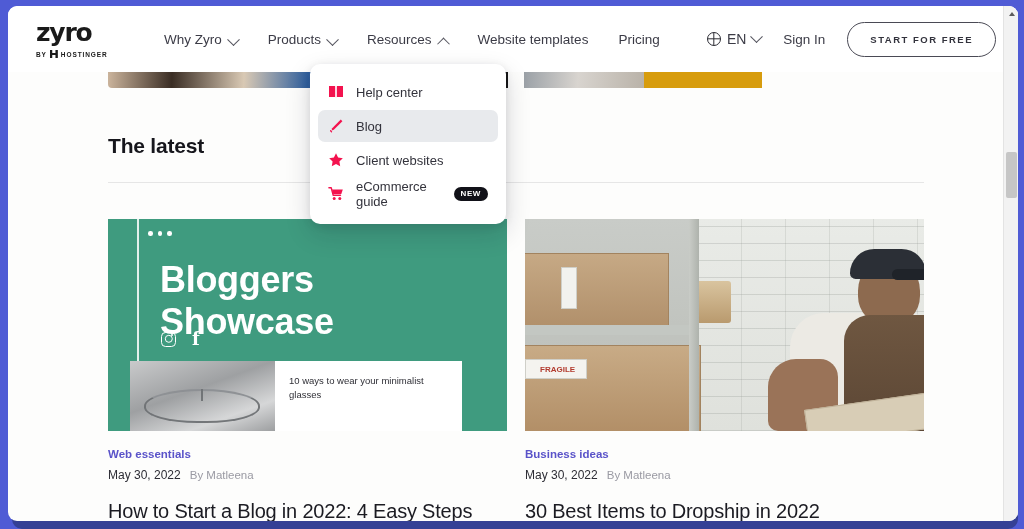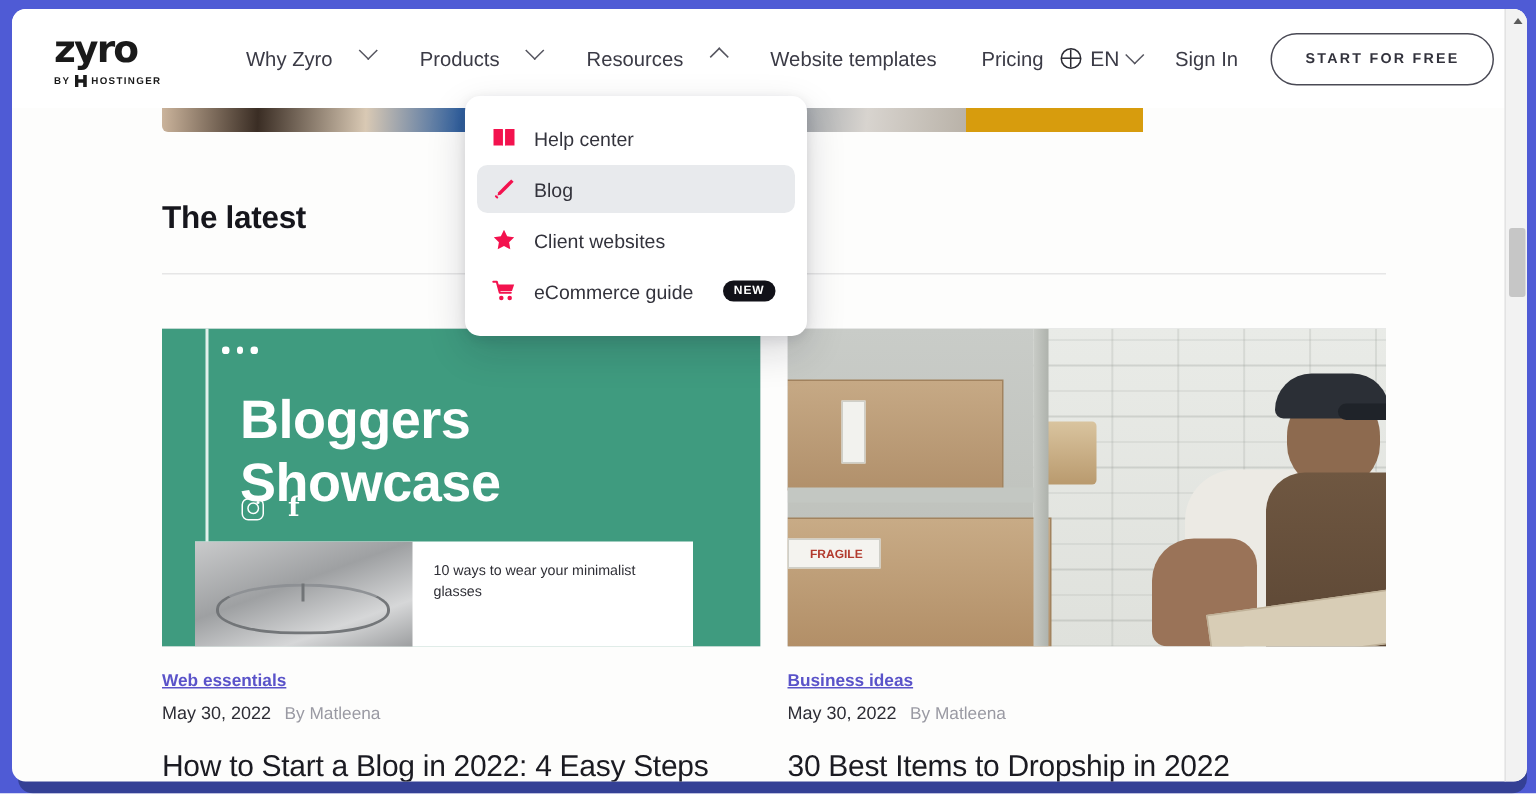--- a/index.html
+++ b/index.html
@@ -79,22 +79,22 @@
 
   
   .nav {
     display: flex;
     align-items: center;
     gap: 30px;
     margin-left: 32px;
   }
   .nav-item {
     display: flex;
-    align-items: flex-start;
-    gap: 19px;
+    align-items: flex-end;
+    gap: 7px;
     font-size: 13.5px;
     color: #3b3b46;
     cursor: pointer;
     white-space: nowrap;
   }
   .chev {
     width: 9px; height: 9px;
     border-right: 1.6px solid #55555f;
     border-bottom: 1.6px solid #55555f;
     transform: rotate(45deg) translate(-2px,-2px);
@@ -151,21 +151,21 @@
     background: #fff;
     cursor: pointer;
     white-space: nowrap;
   }
 
   
   .dropdown {
     position: absolute;
     left: 302px;
     top: 58px;
-    width: 228px;
+    width: 196px;
     background: #ffffff;
     border-radius: 10px;
     box-shadow: 0 10px 26px rgba(20,20,40,.16), 0 2px 8px rgba(20,20,40,.10);
     padding: 12px 8px 14px 8px;
     z-index: 50;
   }
   .dd-item {
     display: flex;
     align-items: center;
     gap: 12px;
@@ -454,21 +454,20 @@
     transform: rotate(-8deg);
     border: 1px solid #bfb198;
   }
 
   
   .cat {
     margin-top: 17px;
     font-size: 11.5px;
     font-weight: 700;
     color: #5a53c9;
-    text-decoration: underline;
   }
   .meta {
     margin-top: 8px;
     display: flex;
     align-items: baseline;
     gap: 9px;
   }
   .meta-date { font-size: 12px; color: #2d2d35; }
   .meta-author { font-size: 11.5px; color: #9a9aa3; }
   .card-title {

